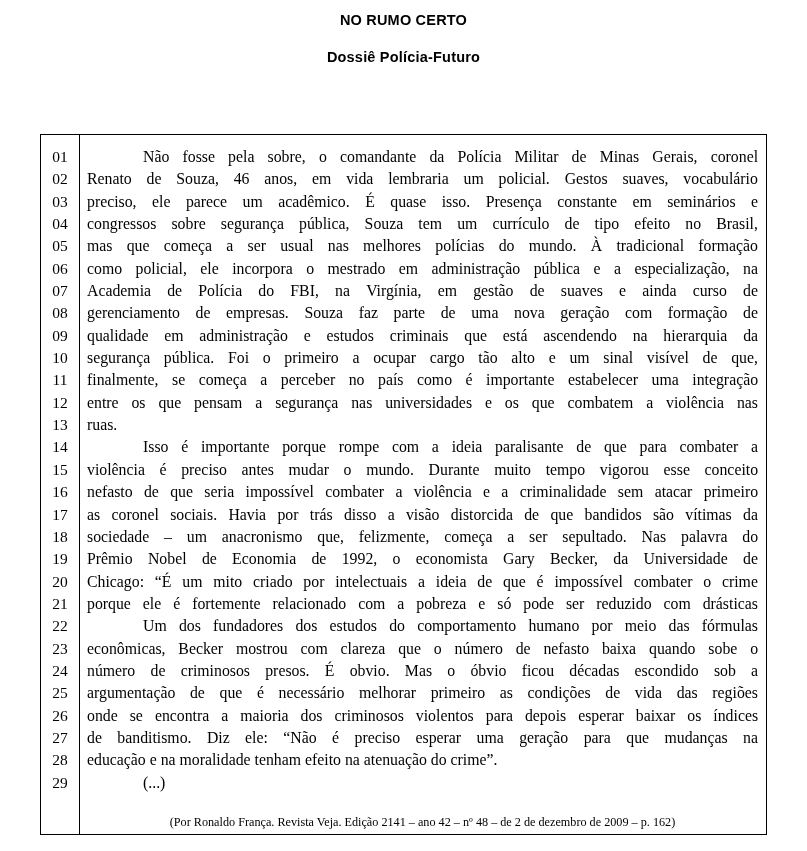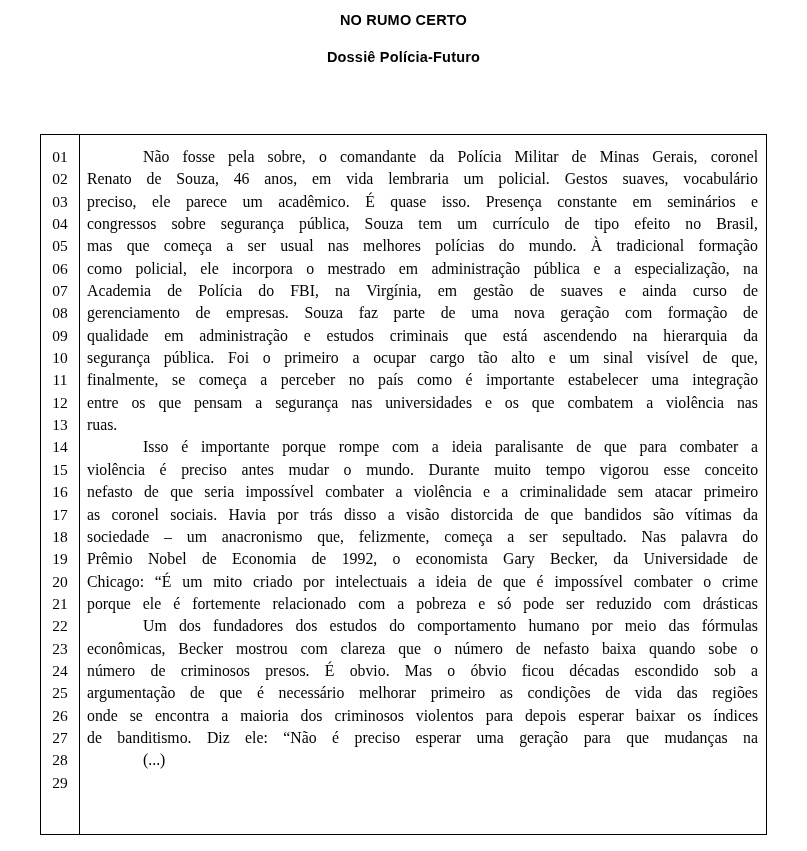--- a/index.html
+++ b/index.html
@@ -882,15 +882,17 @@
         <span class="w">geração</span>
         <span style="flex: 1 1 auto; min-width: 4px;"></span>
         <span class="w">para</span>
         <span style="flex: 1 1 auto; min-width: 4px;"></span>
         <span class="w">que</span>
         <span style="flex: 1 1 auto; min-width: 4px;"></span>
         <span class="w">mudanças</span>
         <span style="flex: 1 1 auto; min-width: 4px;"></span>
         <span class="w">na</span>
       </div>
+      <div class="tline last">educação e na moralidade tenham efeito na atenuação do crime”.</div>
       <div class="ellipsis-line" style="display: block;">(...)</div>
+  <div class="attribution">(Por Ronaldo França. Revista Veja. Edição 2141 – ano 42 – nº 48 – de 2 de dezembro de  2009 – p. 162)</div>
     </div>
 </div>
 
 </body></html>

